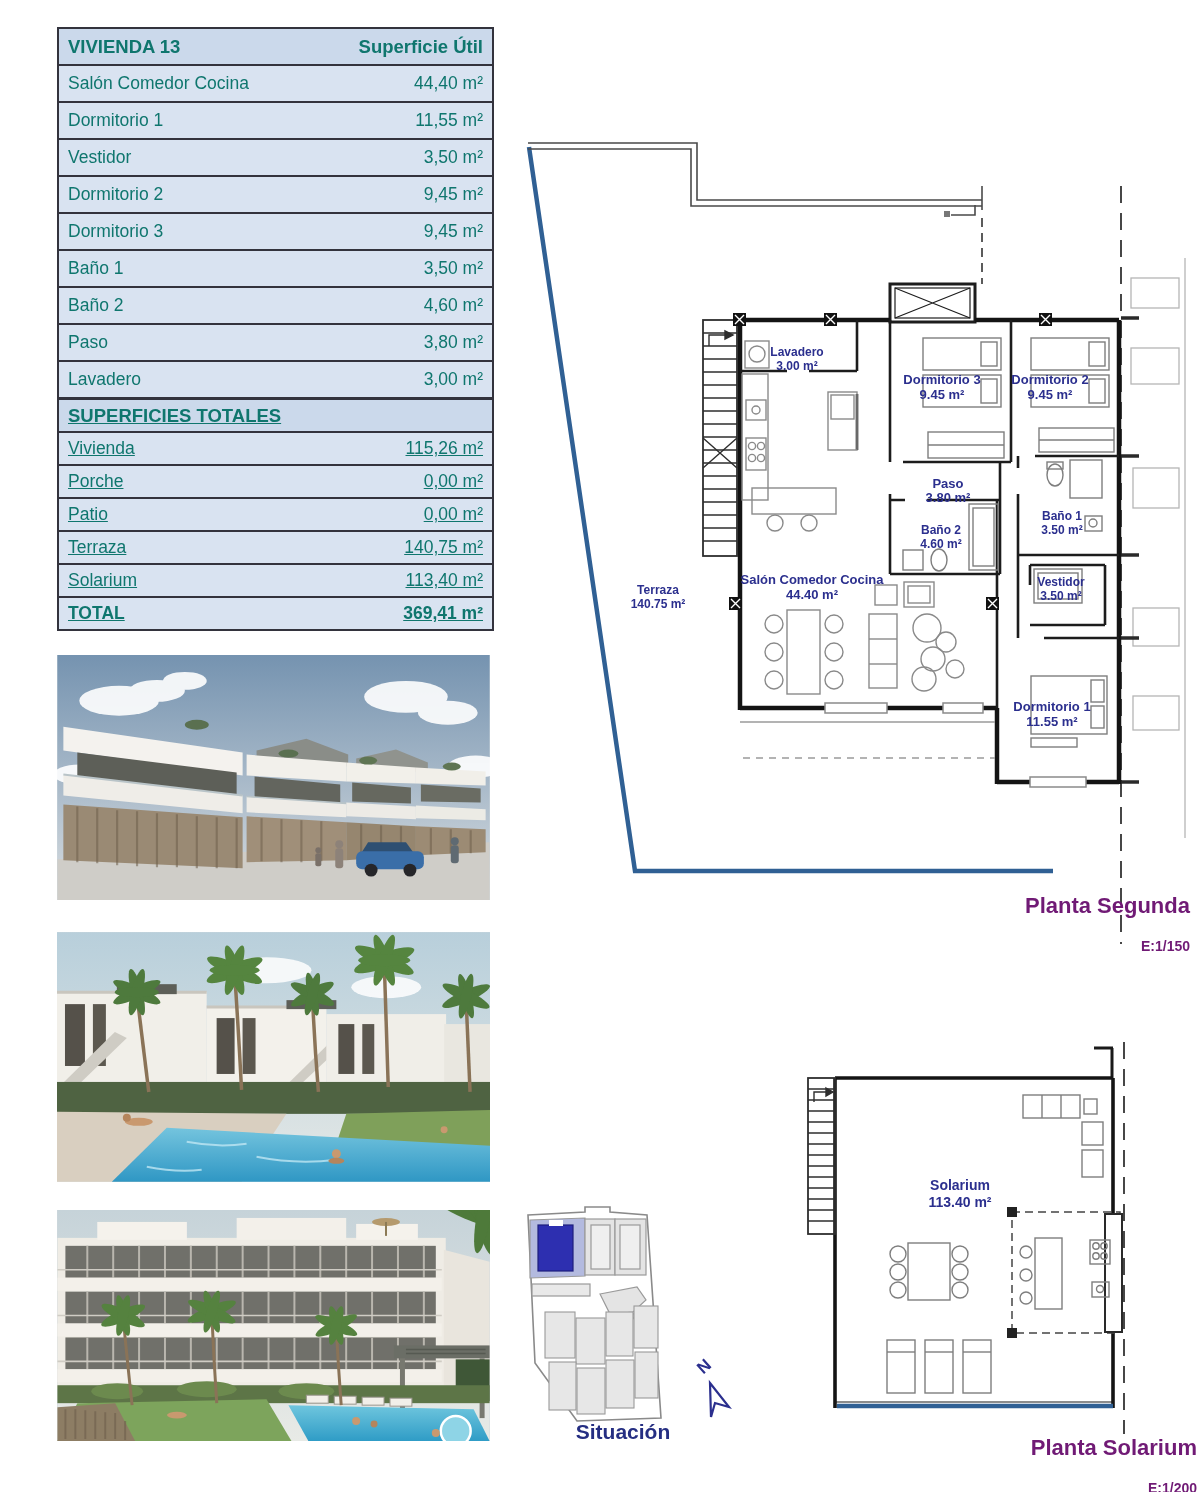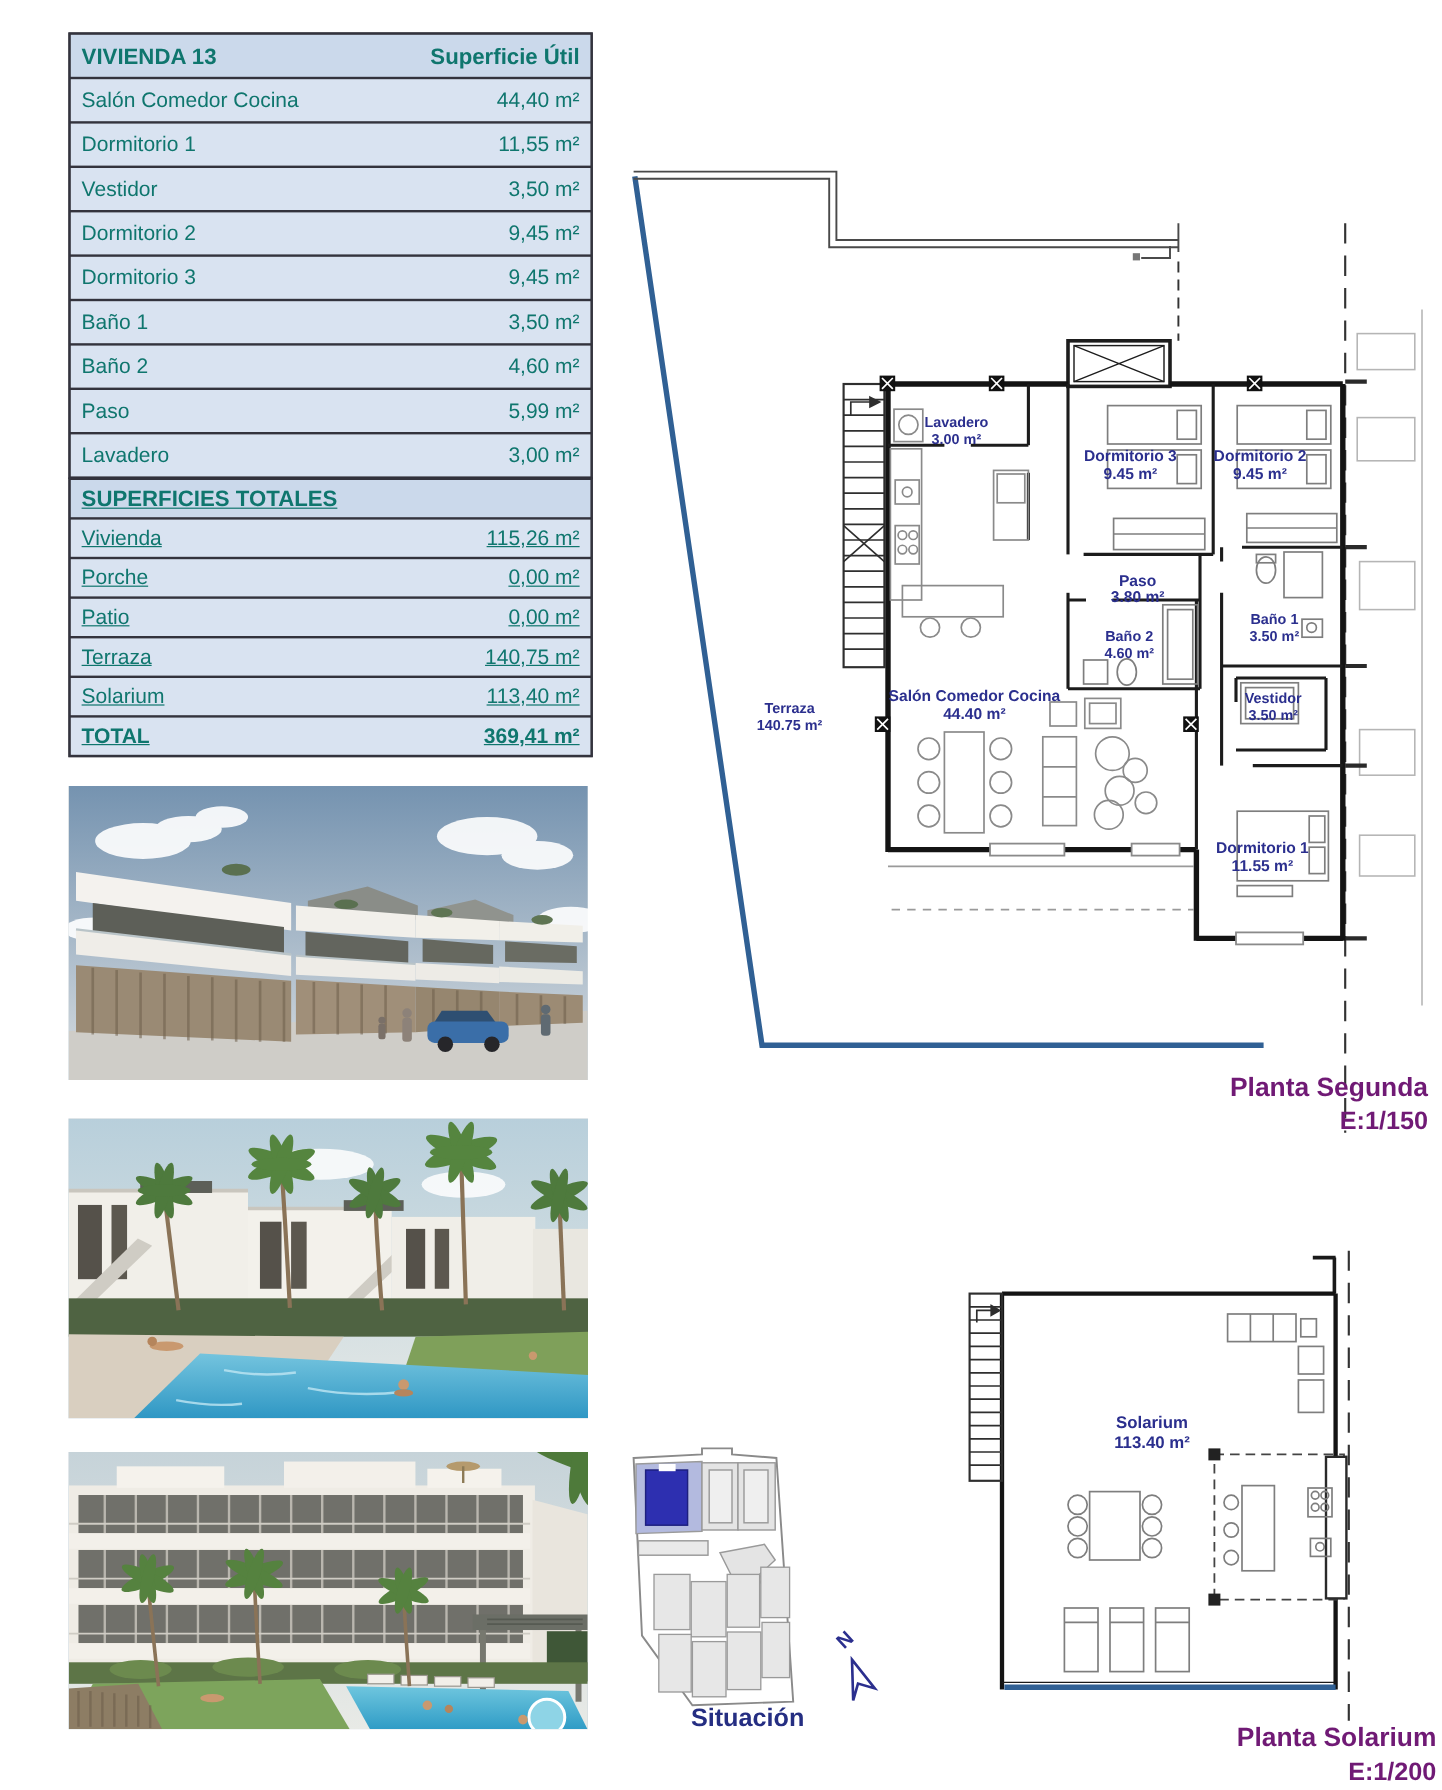--- a/index.html
+++ b/index.html
@@ -15,21 +15,21 @@
   .dtable .bold{font-weight:bold;}
   .t1 .trow{height:35px;}
   .t2 .trow{height:31px;text-decoration:underline;}
   .val{text-align:right;}
   
   .photo{position:absolute;left:57px;width:433px;overflow:hidden;background:#cfd8dd;}
   .photo svg{display:block;}
   
   .planlabel{position:absolute;color:#701a75;font-weight:bold;text-align:right;line-height:1.35;}
   .planlabel .l1{font-size:22px;}
-  .planlabel .l2{font-size:21px;}
+  .planlabel .l2{font-size:14px;margin-top:16px;}
   .situlabel{position:absolute;color:#252e82;font-weight:bold;font-size:21px;text-align:center;}
   .disclaimer{position:absolute;left:57px;top:1446px;width:414px;color:#8f8f8f;
               font-size:15px;line-height:1.45;text-align:justify;}
   svg text.room{fill:#2b2f8e;font-weight:bold;font-size:13px;font-family:"Liberation Sans",sans-serif;}
   svg text.roomsm{fill:#2b2f8e;font-weight:bold;font-size:12px;font-family:"Liberation Sans",sans-serif;}
 </style>
 </head>
 <body>
 
 <div class="sheet">
@@ -62,21 +62,21 @@
     <div class="trow">
         <span>Baño 1</span>
         <span class="val">3,50 m²</span>
       </div>
     <div class="trow">
         <span>Baño 2</span>
         <span class="val">4,60 m²</span>
       </div>
     <div class="trow">
         <span>Paso</span>
-        <span class="val">5,99 m²</span>
+        <span class="val">3,80 m²</span>
       </div>
     <div class="trow">
         <span>Lavadero</span>
         <span class="val">3,00 m²</span>
       </div>
   </div>
 
   <div class="dtable t2" style="top:398px">
     <div class="trow thead">
       <span>SUPERFICIES TOTALES</span>

